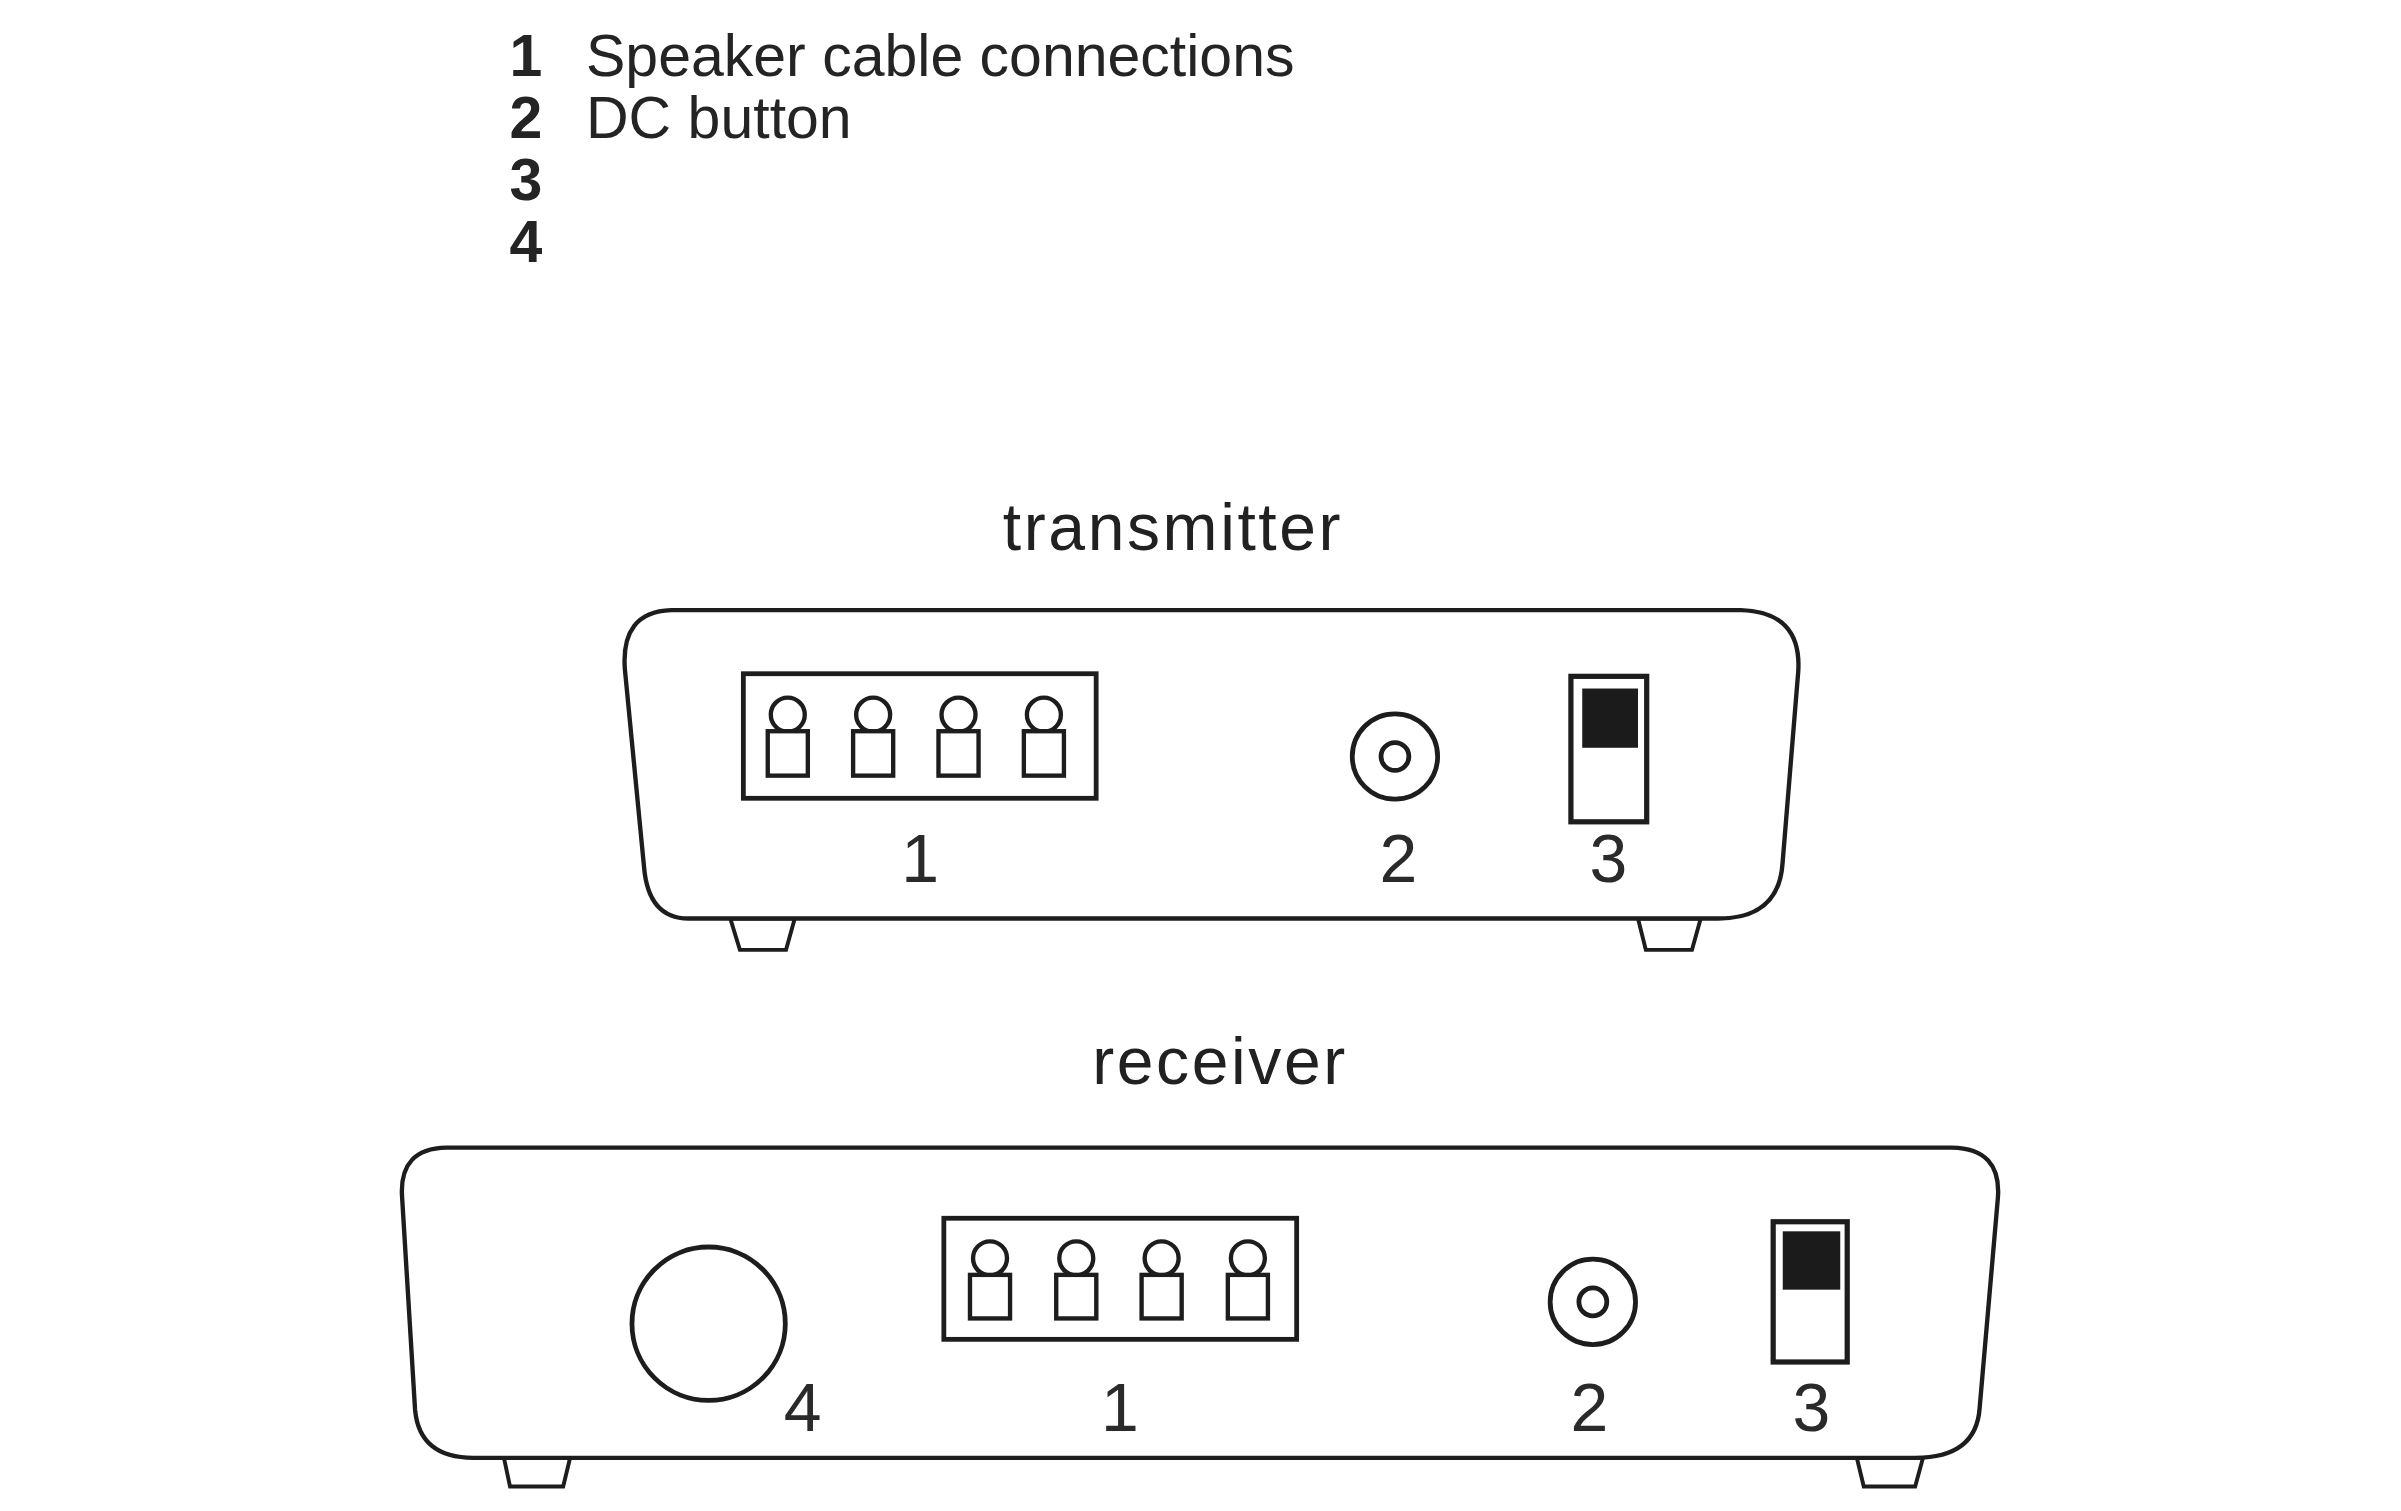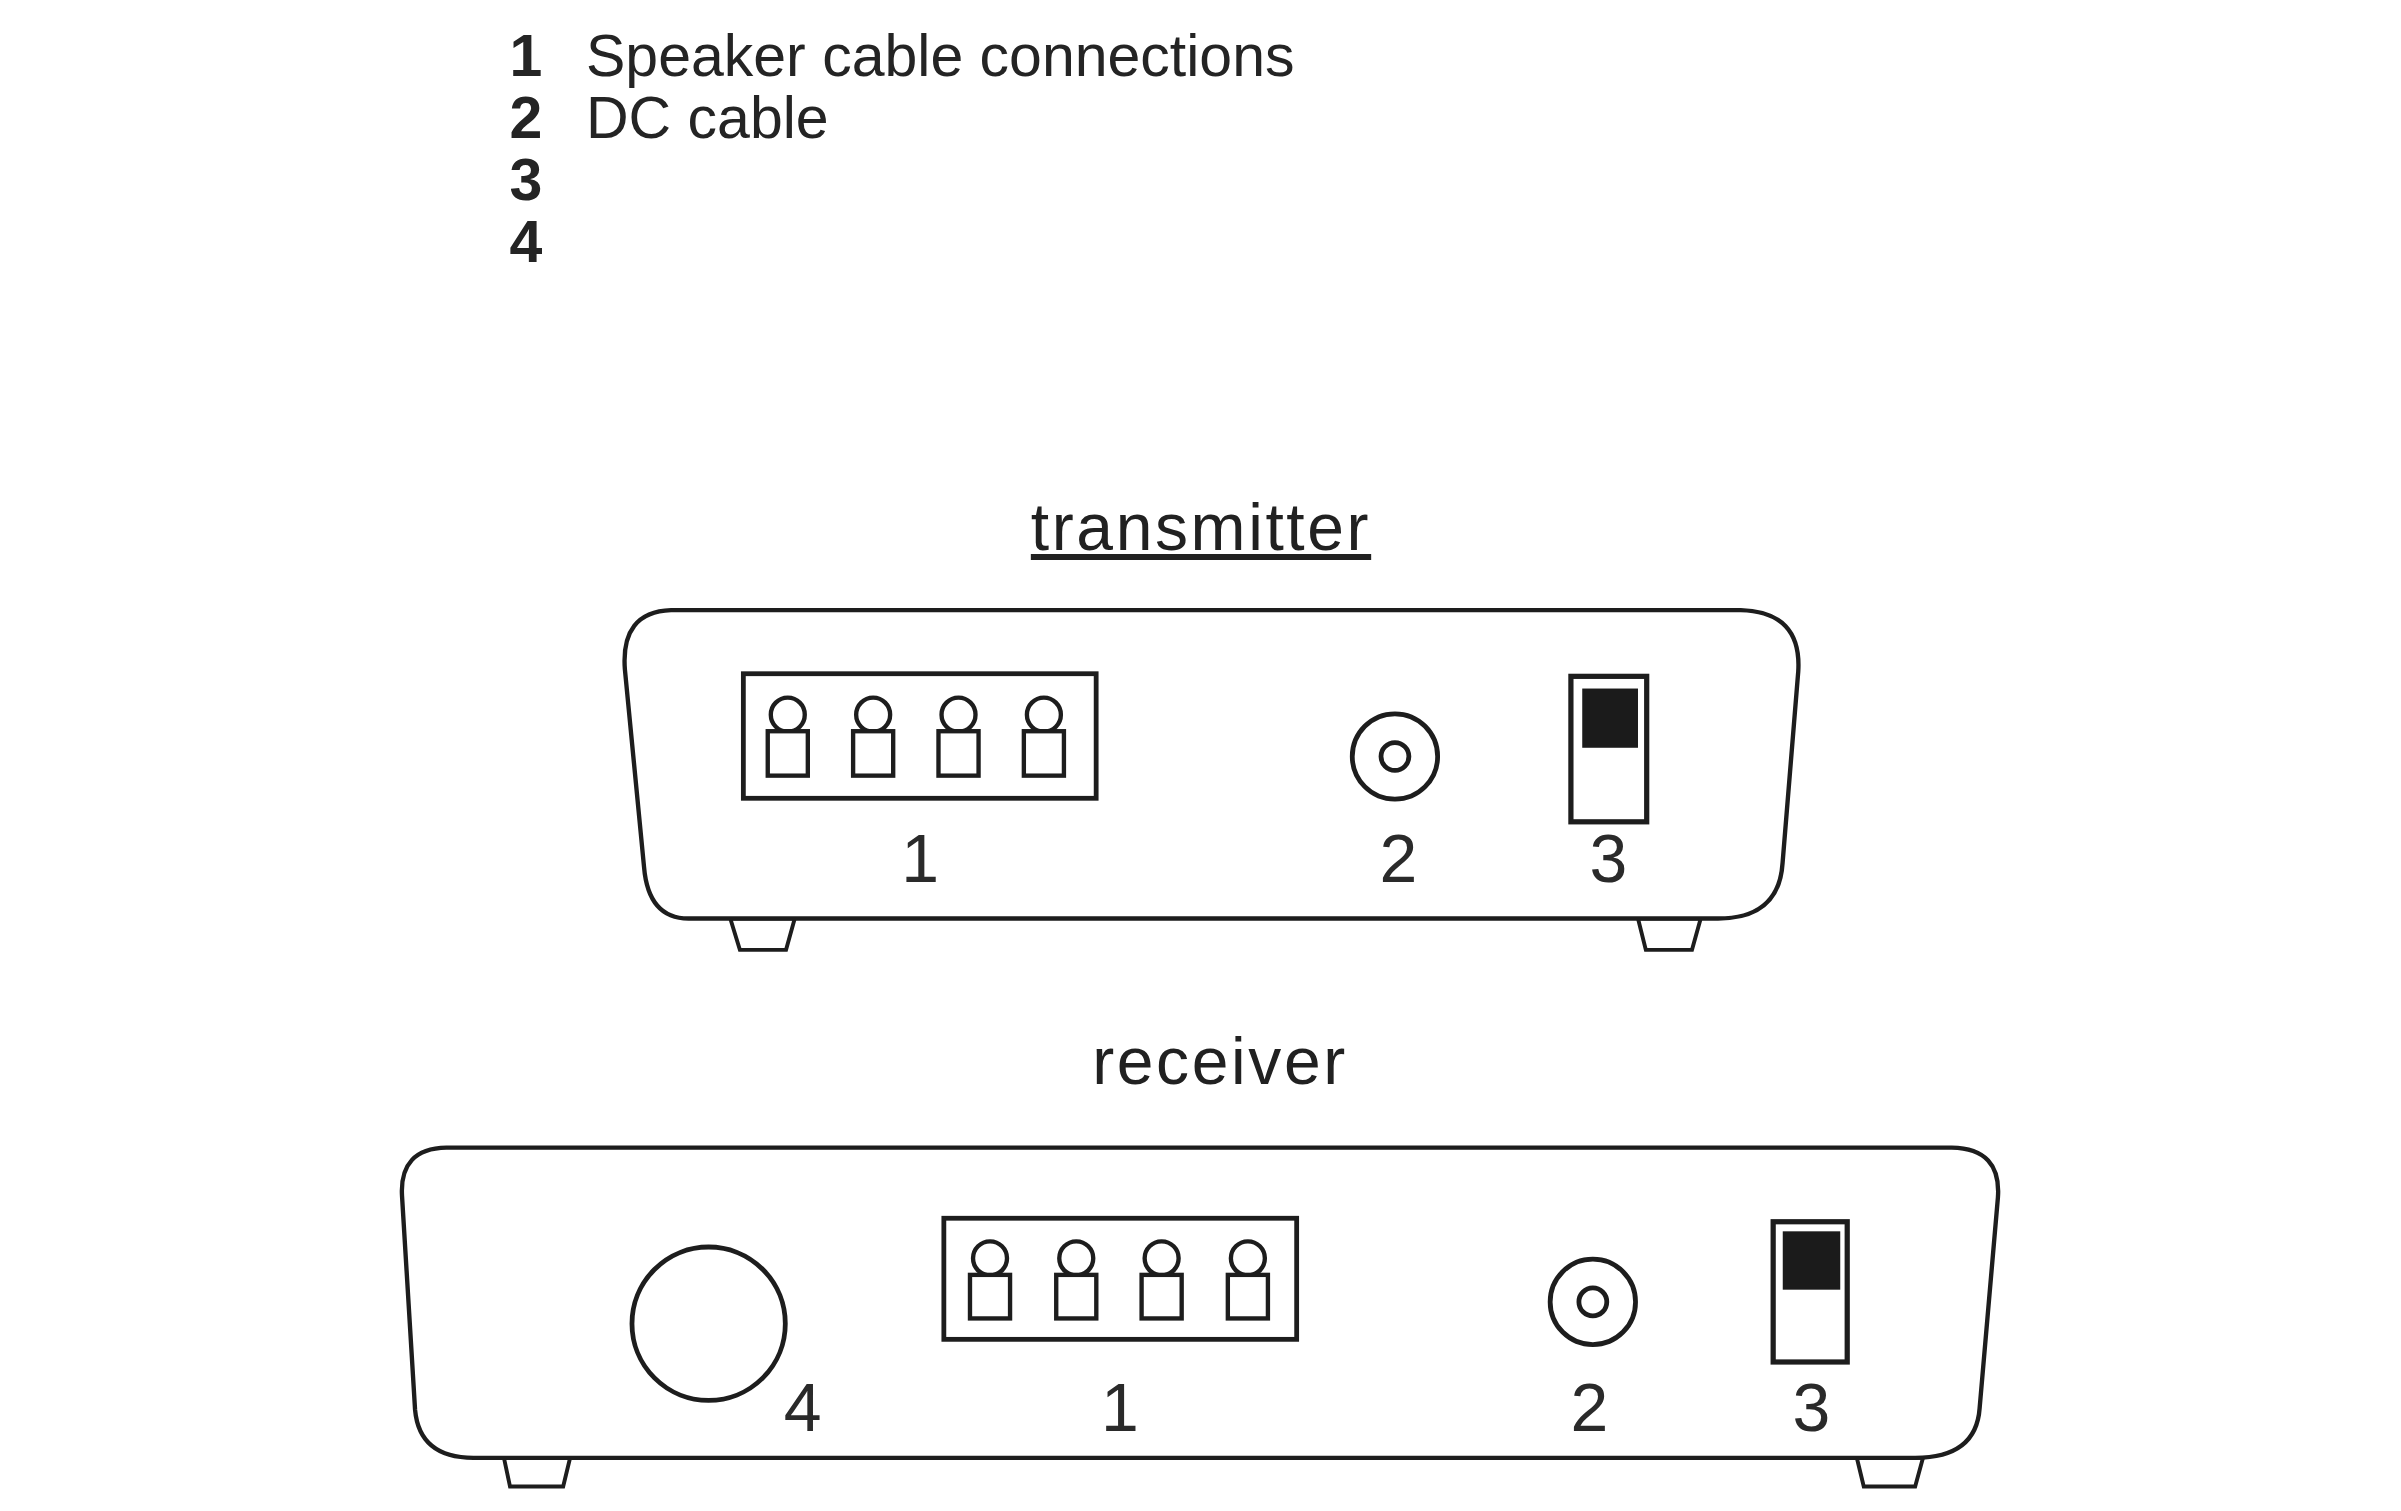--- a/index.html
+++ b/index.html
@@ -45,21 +45,21 @@
   .device-title {
     position: absolute;
     transform: translateX(-50%);
     font-size: 66px;
     line-height: 66px;
     font-weight: 400;
     letter-spacing: 2.6px;
     color: #212121;
     white-space: nowrap;
   }
-  .title-transmitter { left: 1201px; top: 494px; text-decoration: underline; }
+  .title-transmitter { left: 1173px; top: 494px; }
   .title-receiver    { left: 1192px; top: 1028px; margin-left: 28px; }
   
   .device-svg { position: absolute; }
   .svg-transmitter { left: 601px; top: 584px; width: 1229px; height: 392px; }
   .svg-receiver    { left: 375px; top: 1124px; width: 1690px; height: 388px; }
   .outline  { fill: #ffffff; stroke: #1d1d1d; }
   .num-text {
     font-family: "Liberation Sans", sans-serif;
     font-size: 78px;
     fill: #2a2a2a;
@@ -71,21 +71,21 @@
 
 <div class="page">
 
   <div class="legend">
     <div class="legend-row">
       <span class="legend-num">1</span>
       <span class="legend-label">Speaker cable connections</span>
     </div>
     <div class="legend-row">
       <span class="legend-num">2</span>
-      <span class="legend-label">DC cable</span>
+      <span class="legend-label">DC button</span>
     </div>
     <div class="legend-row">
       <span class="legend-num">3</span>
     </div>
     <div class="legend-row">
       <span class="legend-num">4</span>
     </div>
   </div>
 
   <div class="device-title title-transmitter">transmitter</div>

